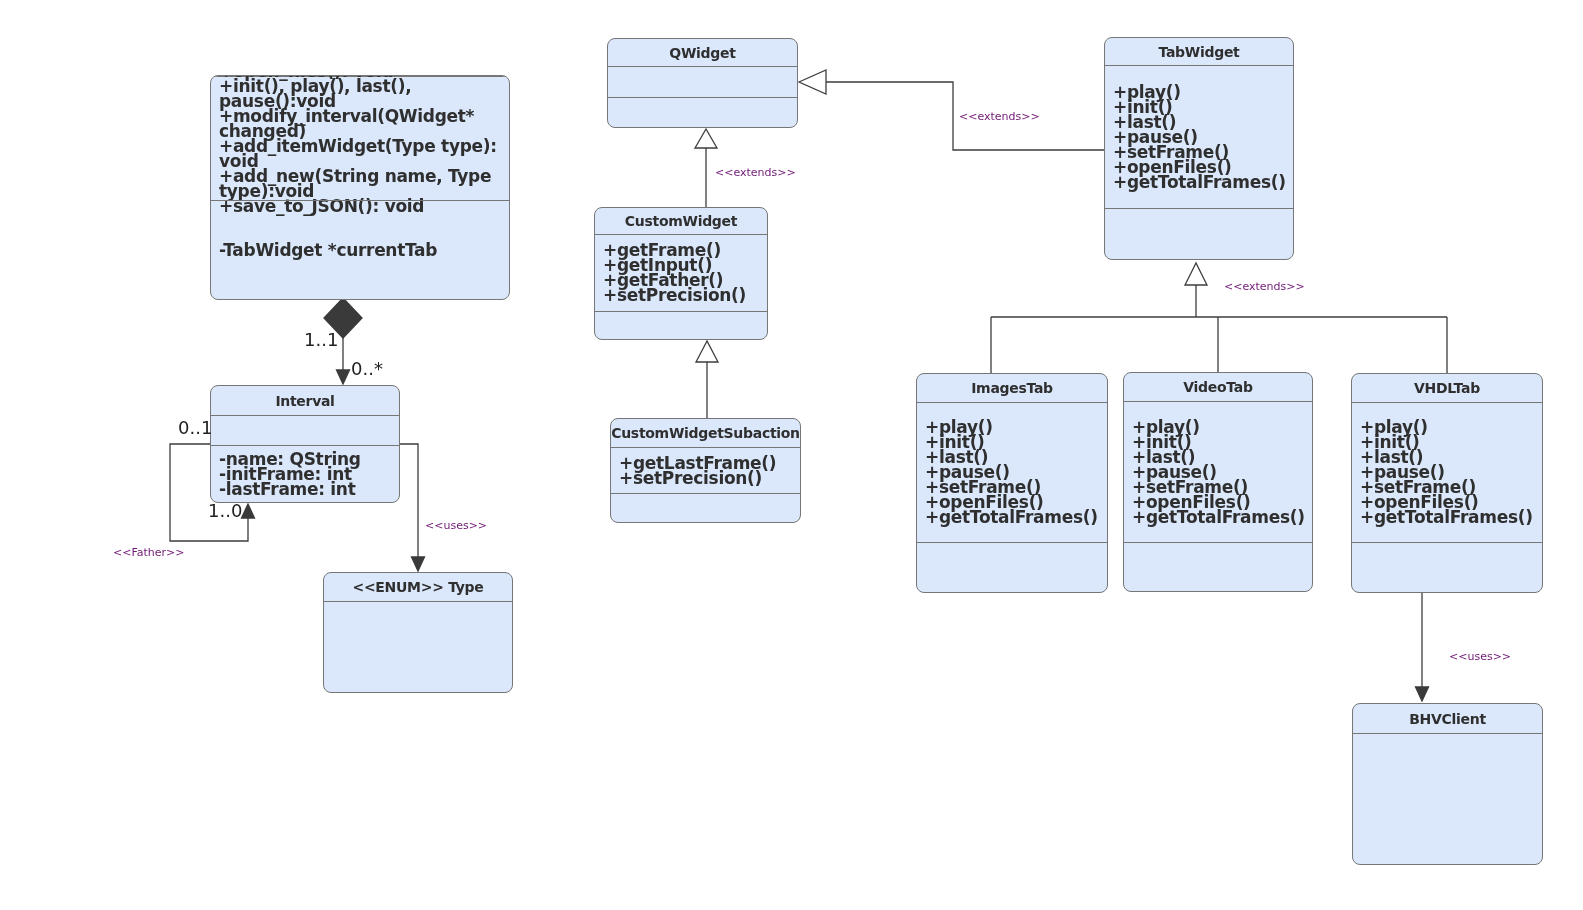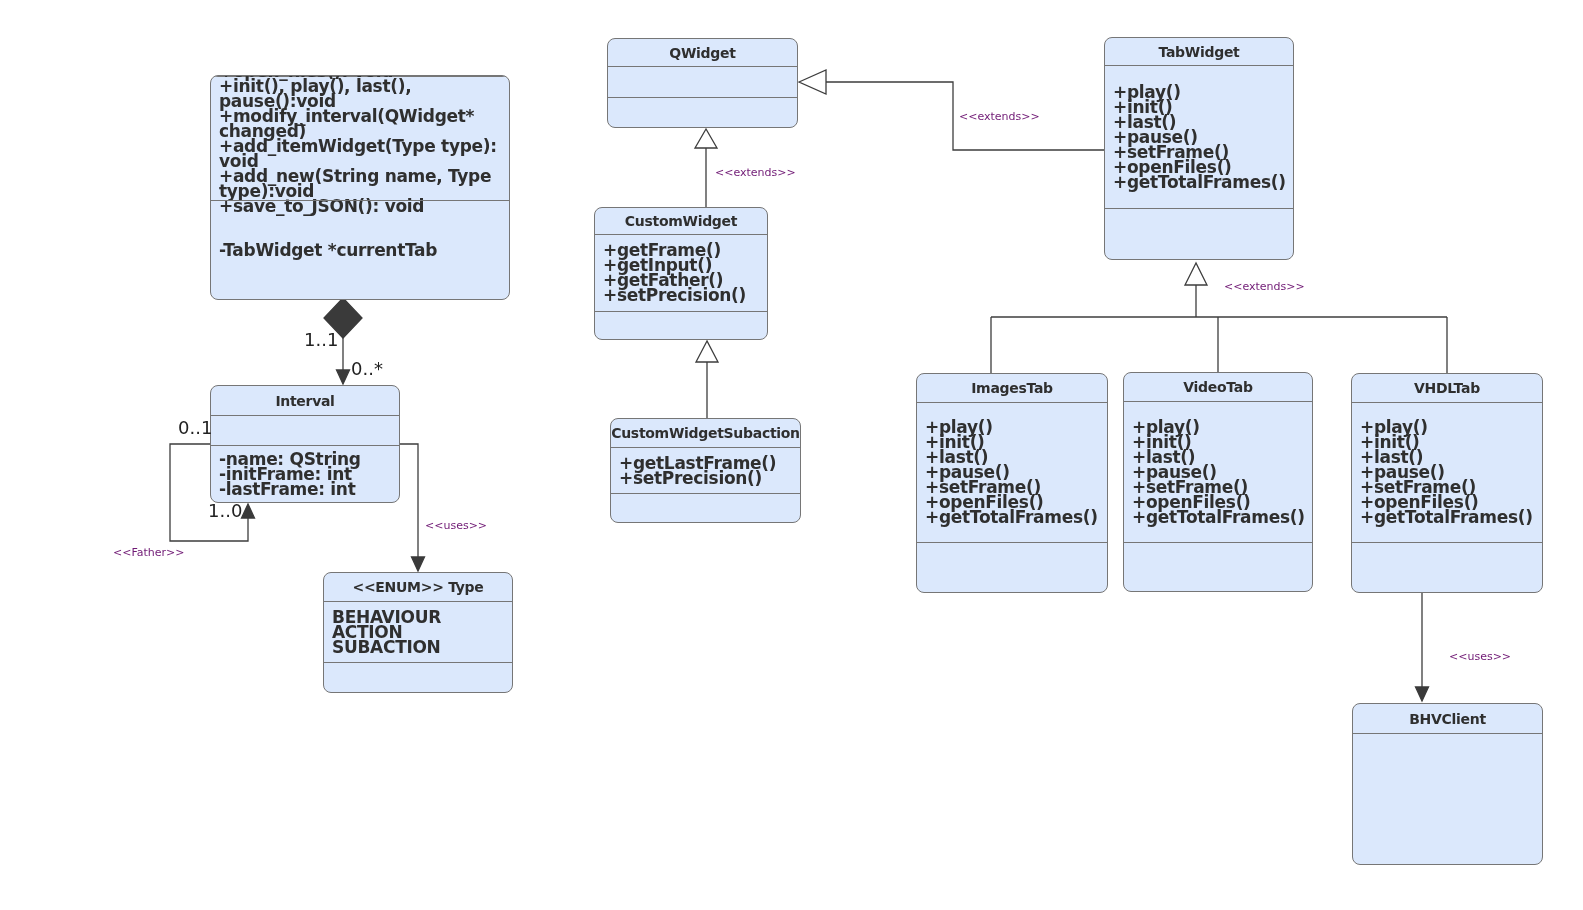--- a/index.html
+++ b/index.html
@@ -137,25 +137,20 @@
     <div class="uml-section" style="height:30px"></div>
     <div class="uml-section grow">
       <div class="uml-line">-name: QString</div>
       <div class="uml-line">-initFrame: int</div>
       <div class="uml-line">-lastFrame: int</div>
     </div>
   </div>
 
   <div class="uml-class" style="left:323px;top:572px;width:190px;height:121px">
     <div class="uml-title" style="height:28px">&lt;&lt;ENUM&gt;&gt; Type</div>
-    <div class="uml-section" style="height:61px">
-      <div class="uml-line">BEHAVIOUR</div>
-      <div class="uml-line">ACTION</div>
-      <div class="uml-line">SUBACTION</div>
-    </div>
     <div class="uml-section grow"></div>
   </div>
 
   <div class="uml-class" style="left:607px;top:38px;width:191px;height:90px">
     <div class="uml-title" style="height:27px">QWidget</div>
     <div class="uml-section" style="height:31px"></div>
     <div class="uml-section grow"></div>
   </div>
 
   <div class="uml-class" style="left:594px;top:207px;width:174px;height:133px">

